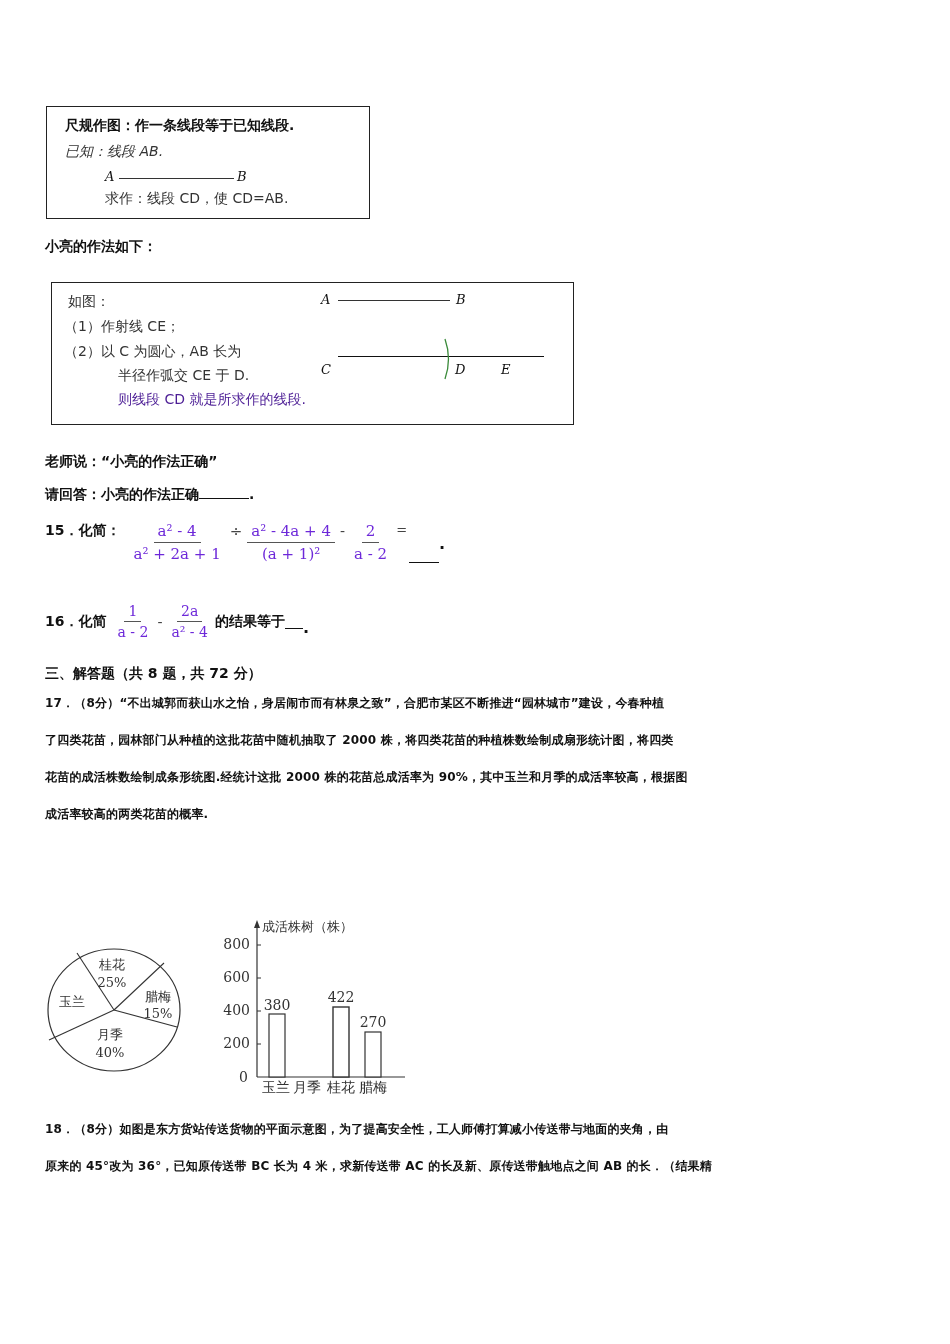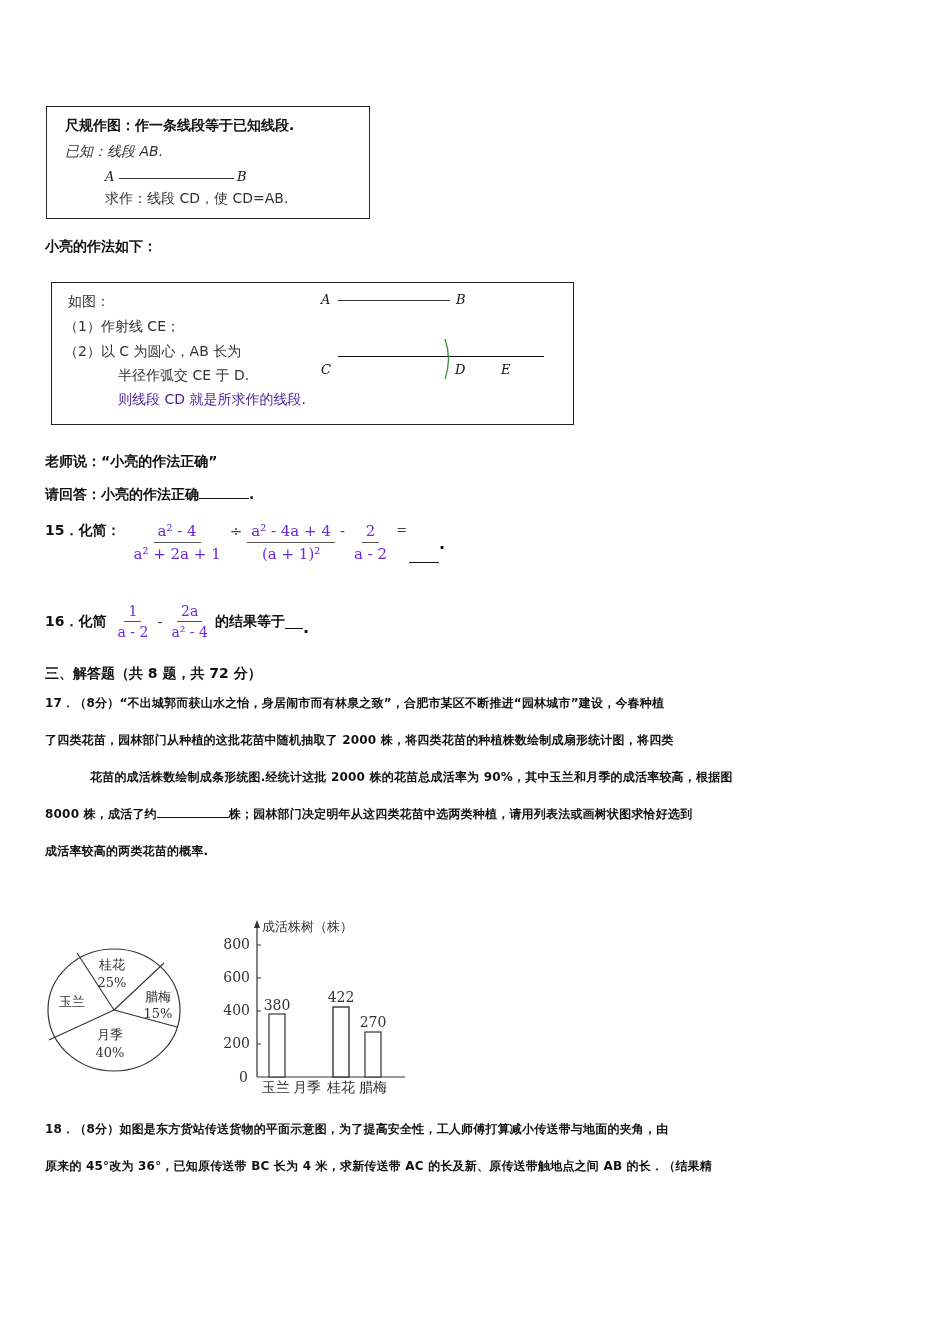--- a/index.html
+++ b/index.html
@@ -97,24 +97,21 @@
   <span class="bold t14">的结果等于</span>
   <span class="blank" style="width:18px; margin-top:14px;"></span>
   <span class="bold" style="margin-top:12px;">.</span>
 </div>
 
 <div class="abs bold t14" style="left:45px; top:665px;">三、解答题（共 8 题，共 72 分）</div>
 
 <div class="para" style="top:685px;">
   <div style="white-space:nowrap;">17．（8分）“不出城郭而获山水之怡，身居闹市而有林泉之致”，合肥市某区不断推进“园林城市”建设，今春种植</div>
   <div style="white-space:nowrap;">了四类花苗，园林部门从种植的这批花苗中随机抽取了 2000 株，将四类花苗的种植株数绘制成扇形统计图，将四类</div>
-  <div style="white-space:nowrap;margin-left:45px;">花苗的成活株数绘制成条形统图.经统计这批 2000 株的花苗总成活率为 90%，其中玉兰和月季的成活率较高，根据图</div>
-  <div style="white-space:nowrap;">
-    <span>8000 株，成活了约</span><span class="blank" style="width:72px;"></span><span>株；园林部门决定明年从这四类花苗中选两类种植，请用列表法或画树状图求恰好选到</span>
-  </div>
+  <div style="white-space:nowrap;">花苗的成活株数绘制成条形统图.经统计这批 2000 株的花苗总成活率为 90%，其中玉兰和月季的成活率较高，根据图</div>
   <div style="white-space:nowrap;">成活率较高的两类花苗的概率.</div>
 </div>
 
 <svg class="abs" style="left:44px; top:945px;" width="140" height="130">
   <ellipse cx="70" cy="65" rx="66" ry="61" fill="#fff" stroke="#333" stroke-width="1.2"></ellipse>
   <line x1="70" y1="65" x2="33" y2="8" stroke="#333" stroke-width="1.1"></line>
   <line x1="70" y1="65" x2="120" y2="18" stroke="#333" stroke-width="1.1"></line>
   <line x1="70" y1="65" x2="133" y2="82" stroke="#333" stroke-width="1.1"></line>
   <line x1="70" y1="65" x2="5" y2="95" stroke="#333" stroke-width="1.1"></line>
   <text class="chart-txt" x="68" y="24" font-size="13" text-anchor="middle">桂花</text>

